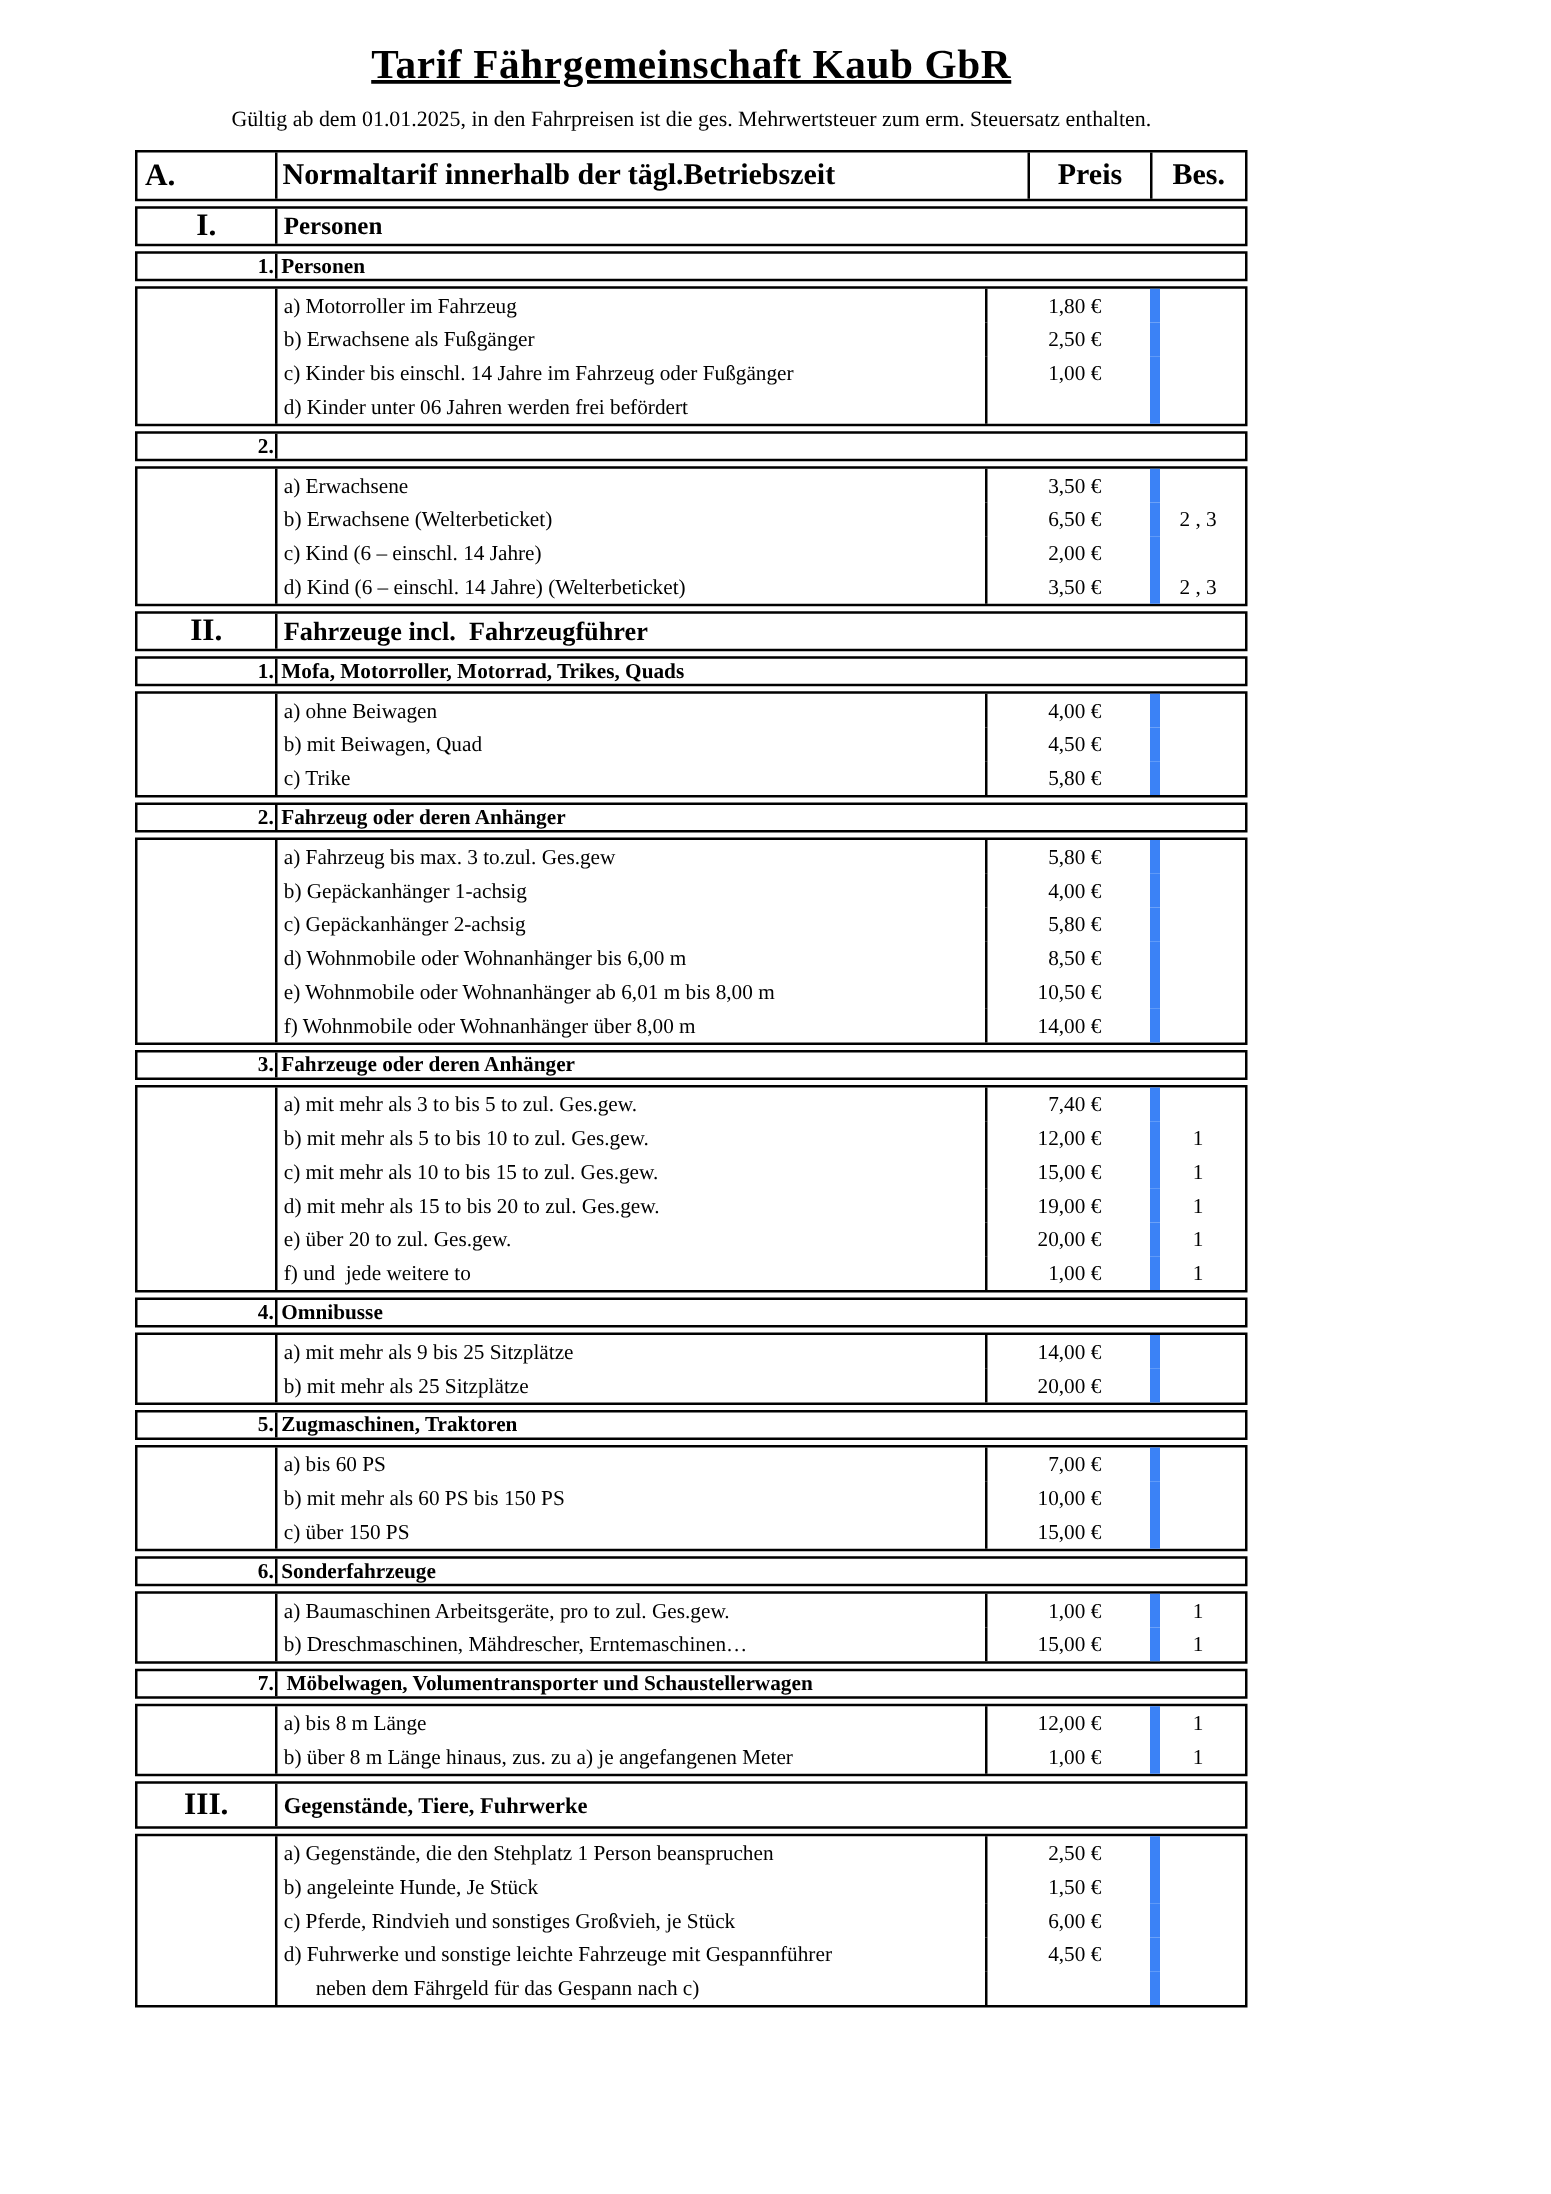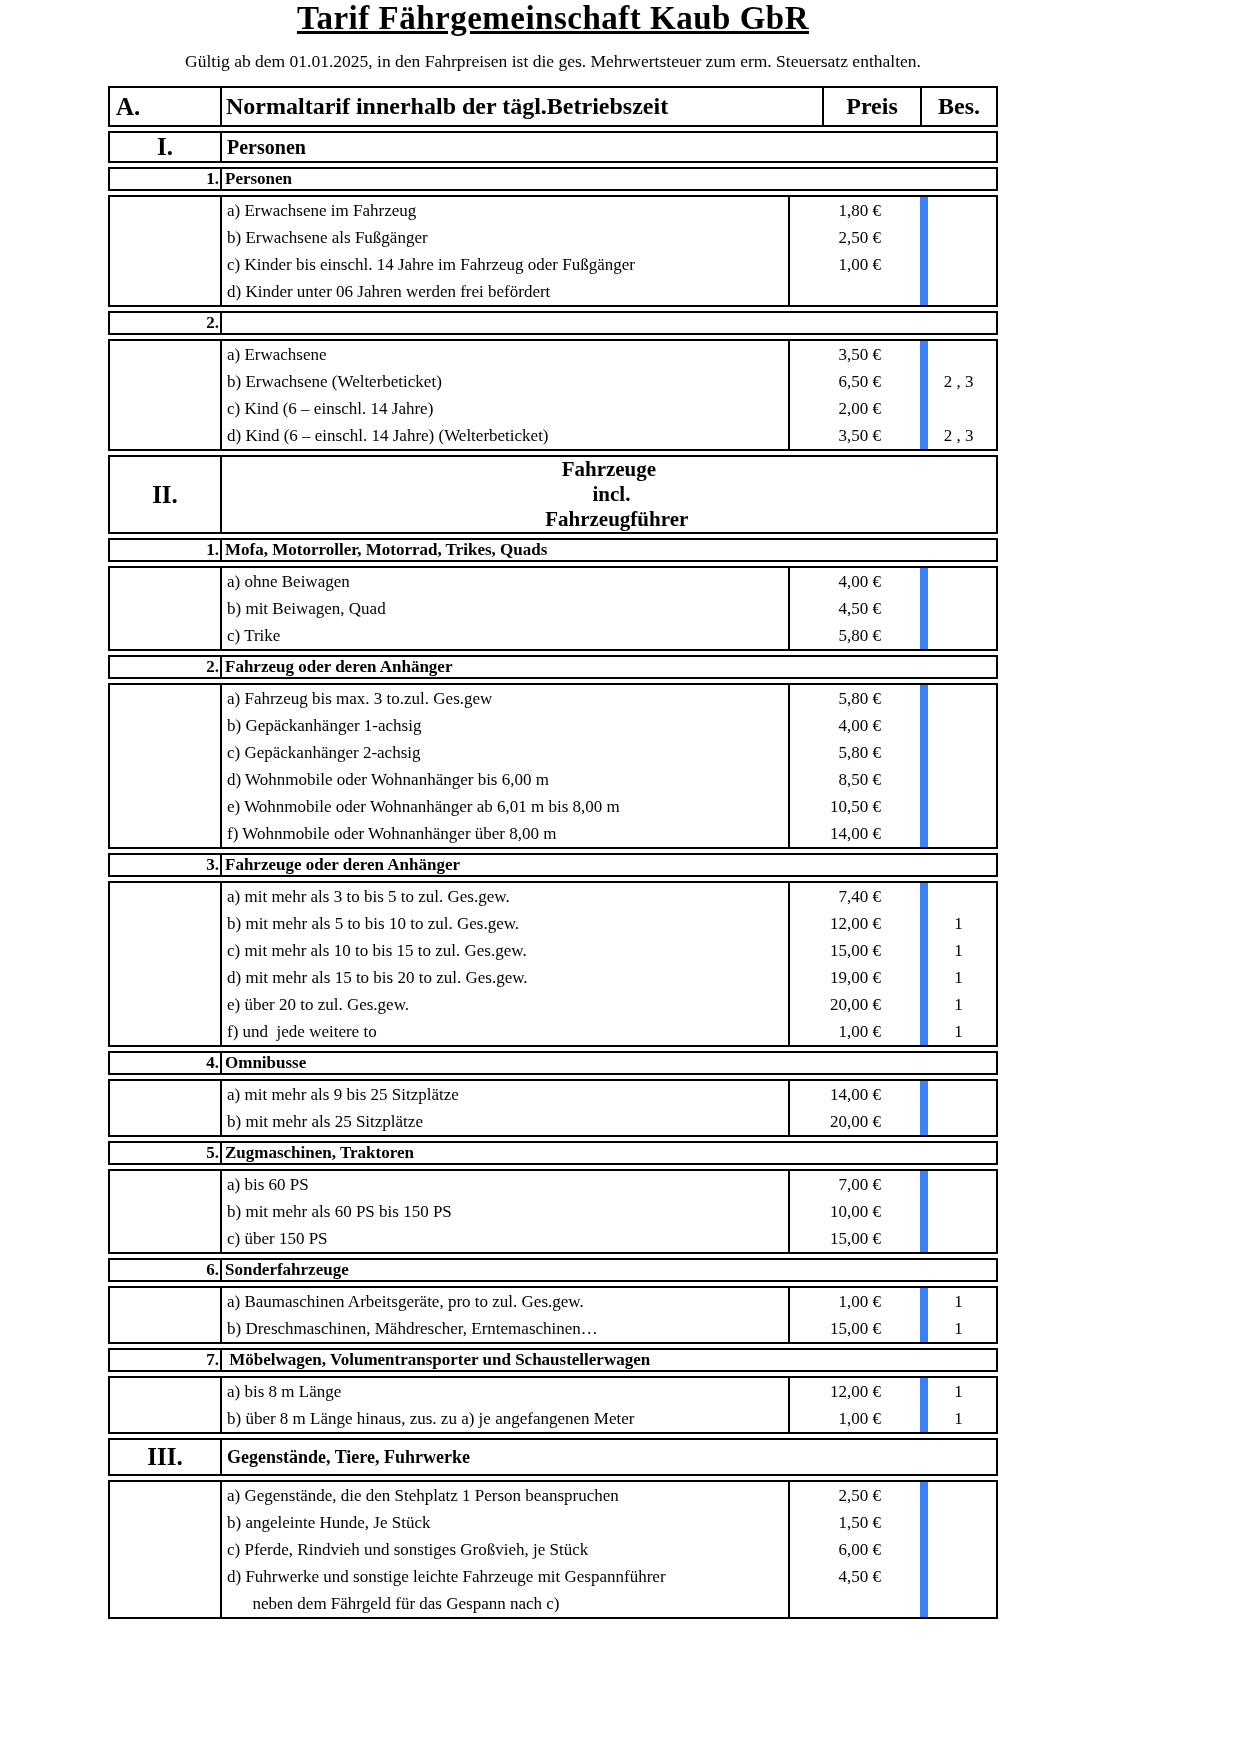--- a/index.html
+++ b/index.html
@@ -4,21 +4,21 @@
 <style>
   * { box-sizing: border-box; }
   html, body { margin: 0; padding: 0; }
   body {
     width: 1241px;
     min-height: 1755px;
     background: #ffffff;
     color: #000000;
     font-family: "Liberation Serif", serif;
   }
-  .page { }
+  .page { padding-top: 34px; }
 
   .header-area {
     margin-left: 108px;
     width: 890px;
     text-align: center;
   }
   .doc-title {
     font-size: 33px;
     font-weight: 700;
     text-decoration: underline;
@@ -78,21 +78,21 @@
     font-size: 25px; font-weight: 700;
   }
   .sec-title {
     flex: 1;
     display: flex; align-items: center;
     padding-left: 5px;
     font-weight: 700;
   }
   .sec-title span { white-space: pre; }
   .section-I   .sec-title { font-size: 20px; }
-  .section-II  .sec-title { font-size: 21px; flex-direction: column; }
+  .section-II  .sec-title { font-size: 21px; }
   .section-III { min-height: 38px; justify-content: center; }
   .section-III .sec-title { font-size: 18px; }
   .u { }
 
   
   .block-subheader { min-height: 24px; }
   .sub-num {
     display: flex; align-items: center; justify-content: flex-end;
     padding-right: 1px;
     font-size: 17px; font-weight: 700;
@@ -156,21 +156,21 @@
         </div>
       </div>
       <div class="block block-subheader">
         <div class="cell-num sub-num">1.</div>
         <div class="sub-title">Personen</div>
       </div>
       <div class="block block-items">
         <div class="cell-num items-spacer"></div>
         <div class="items-rows">
           <div class="item-row">
-            <div class="item-label">a) Erwachsene im Fahrzeug</div>
+            <div class="item-label">a) Motorroller im Fahrzeug</div>
             <div class="item-price">1,80 €</div>
             <div class="item-note"></div>
           </div>
           <div class="item-row">
             <div class="item-label">b) Erwachsene als Fußgänger</div>
             <div class="item-price">2,50 €</div>
             <div class="item-note"></div>
           </div>
           <div class="item-row">
             <div class="item-label">c) Kinder bis einschl. 14 Jahre im Fahrzeug oder Fußgänger</div>

